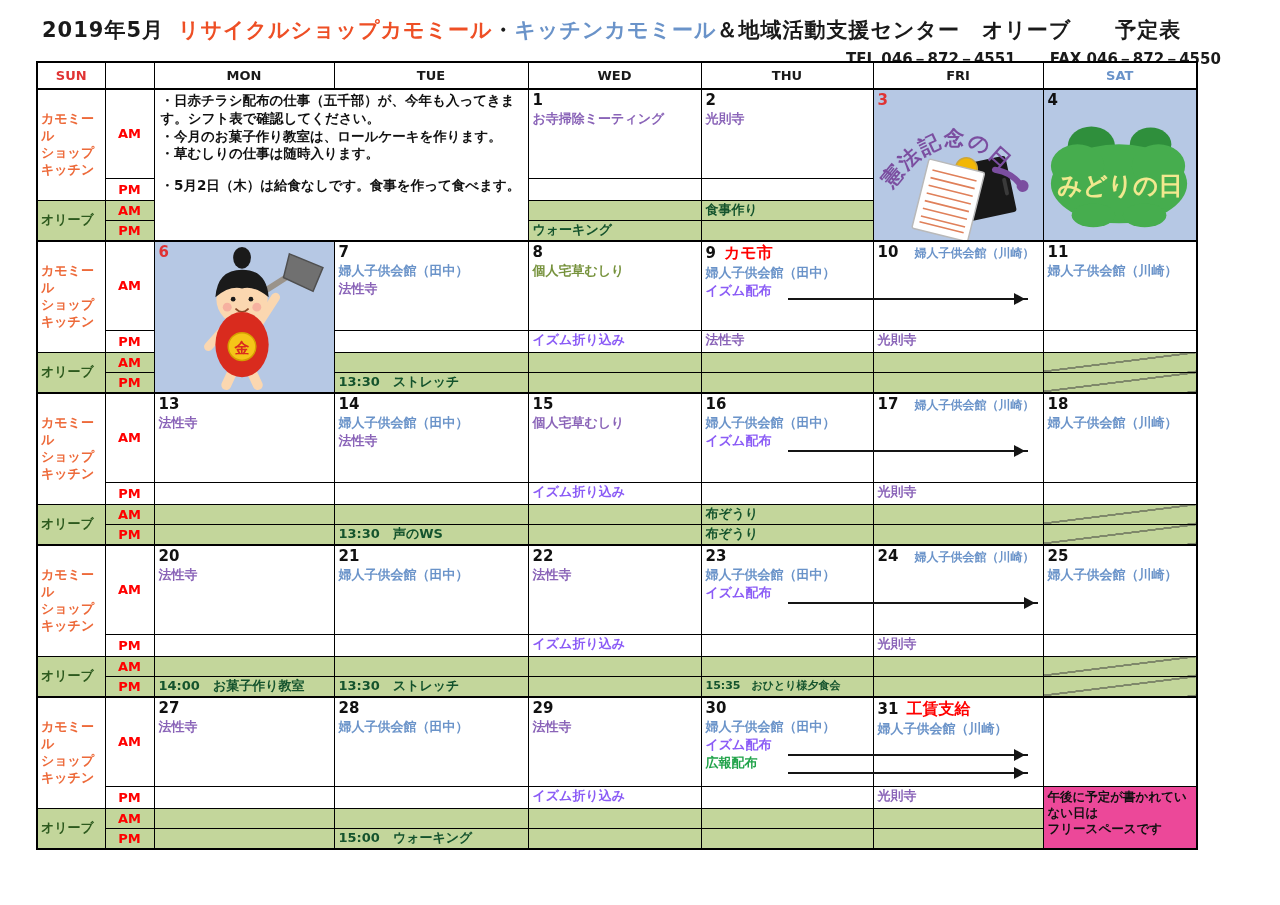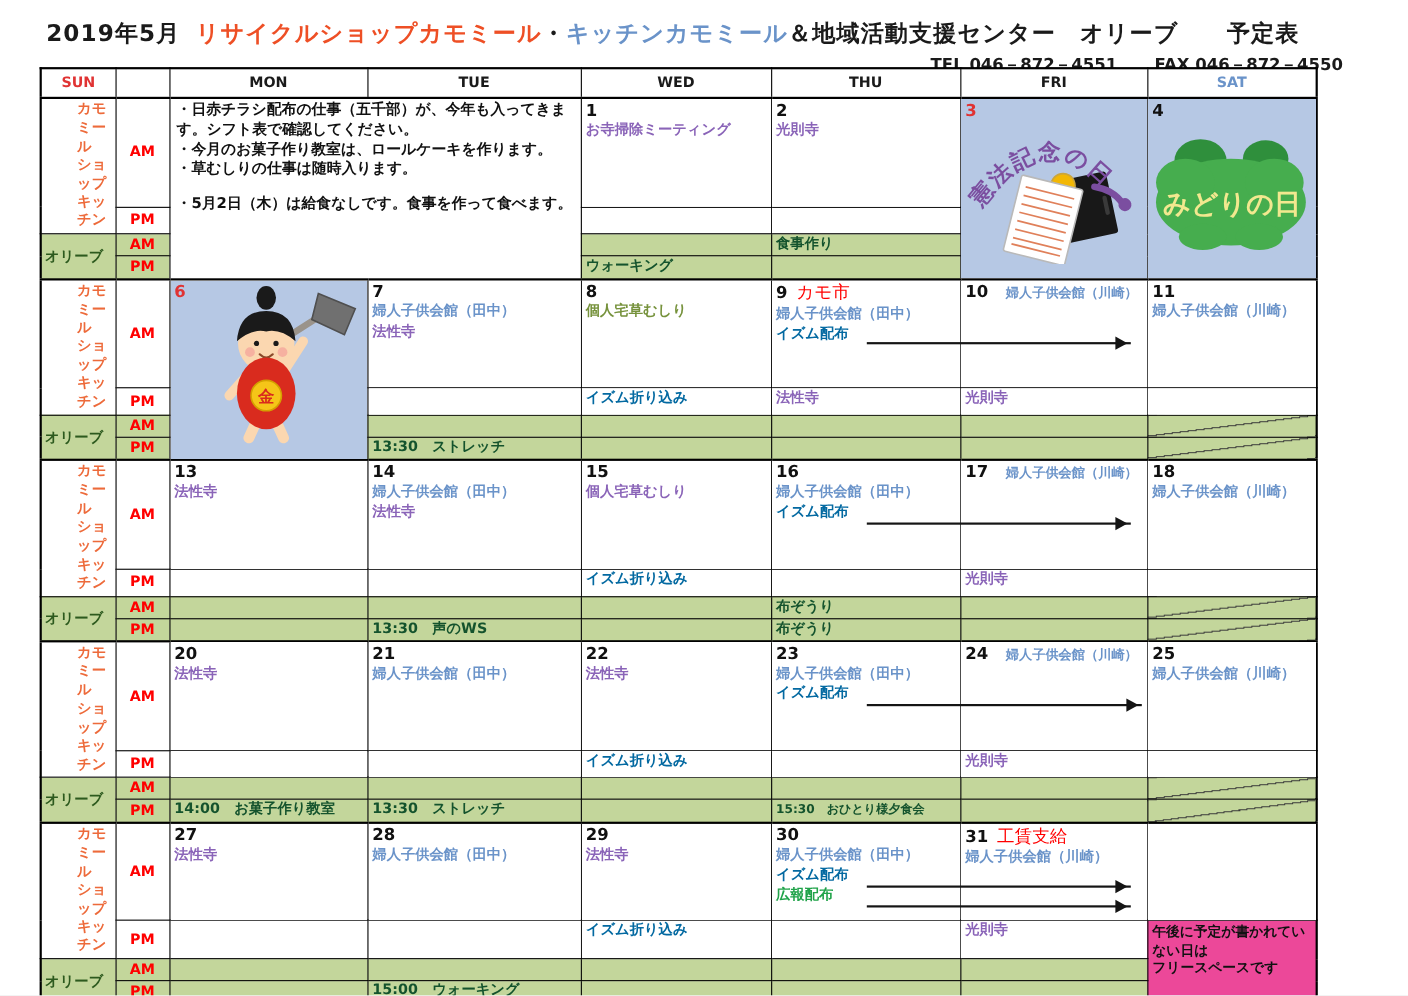--- a/index.html
+++ b/index.html
@@ -19,43 +19,43 @@
   
   table.cal{position:absolute;left:36px;top:61px;border-collapse:collapse;
             table-layout:fixed;border:2px solid #000;}
   .cal th,.cal td{border:1px solid #000;padding:0;vertical-align:top;overflow:visible;}
   .cal th{height:25px;vertical-align:middle;text-align:center;font-size:13px;
           font-weight:bold;color:#1a1a1a;background:#fff;}
   th.sun{color:#e03333;} th.sat{color:#6a93c9;}
   tr.row-am > td{border-top:2px solid #000;}
   
   td.lbl-kamo{background:#fff;vertical-align:middle;padding:2px 3px;}
-  td.lbl-kamo div{font-size:13px;font-weight:bold;color:#ed6a3a;line-height:1.3;margin-left:29px;}
+  td.lbl-kamo div{font-size:13px;font-weight:bold;color:#ed6a3a;line-height:1.3;}
   td.lbl-olive{background:#c3d69b;vertical-align:middle;padding:2px 3px;
                font-size:13px;font-weight:bold;color:#2d5a1e;}
   td.ampm{background:#fff;vertical-align:middle;text-align:center;
           font-size:13px;font-weight:bold;color:#f00;margin-left:15px;}
   td.ampm.g{background:#c3d69b;}
   
   td.day{background:#fff;padding:1px 4px;position:relative;}
   td.pmc{background:#fff;padding:0 4px;position:relative;}
   td.g{background:#c3d69b;padding:0 4px;}
   td.slash{background:
      linear-gradient(to bottom right, rgba(0,0,0,0) 48.8%, #3a3a3a 48.8%, #3a3a3a 51.4%, rgba(0,0,0,0) 51.4%),
      #c3d69b;}
   td.imgcell{padding:0;background:#b6c8e4;position:relative;}
   .num{font-size:15px;font-weight:bold;color:#111;line-height:1.25;}
   .num-red{color:#e03333;}
   .numline{display:flex;align-items:baseline;gap:8px;}
   .numline.tight{gap:16px;}
-  .big-red{font-size:16px;font-weight:normal;color:#f00;}
+  .big-red{font-size:16px;font-weight:bold;color:#f00;}
   .side-blue{font-size:12px;font-weight:bold;color:#6a93c9;}
   .ev{font-size:13px;font-weight:bold;line-height:1.4;white-space:nowrap;}
   .c-blue{color:#6a93c9;} .c-purple{color:#8a64b8;}
-  .c-salmon{color:#0369a1;} .c-olv{color:#76923c;} .c-green{color:#21a34a;}
+  .c-salmon{color:#8b5cf6;} .c-olv{color:#76923c;} .c-green{color:#21a34a;}
   .olv-ev{font-size:13px;font-weight:bold;color:#14532d;line-height:1.45;white-space:nowrap;}
   .olv-ev.sm{font-size:11px;line-height:1.7;}
   
   td.notes{background:#fff;padding:2px 6px;}
   .note-line{font-size:13.5px;font-weight:bold;color:#111;line-height:1.32;}
   .note-line.gap{margin-top:14px;}
   
   td.satnote{background:#ec4899;padding:2px 4px;}
   .satnote div{font-size:12.5px;font-weight:bold;color:#111;line-height:1.3;white-space:nowrap;}
   
@@ -418,21 +418,21 @@
 <tr style="height:21px">
   <td class="ampm g">PM</td>
   <td class="g">
             <div class="olv-ev">14:00　お菓子作り教室</div>
           </td>
   <td class="g">
             <div class="olv-ev">13:30　ストレッチ</div>
           </td>
   <td class="g"></td>
   <td class="g">
-            <div class="olv-ev sm">15:30　おひとり様夕食会</div>
+            <div class="olv-ev sm">15:35　おひとり様夕食会</div>
           </td>
   <td class="g"></td>
   <td class="slash"></td>
 </tr>
 
 <tr class="row-am" style="height:89px">
   <td class="lbl-kamo" rowspan="2">
     <div>カモミール</div>
     <div>ショップ</div>
     <div>キッチン</div>

